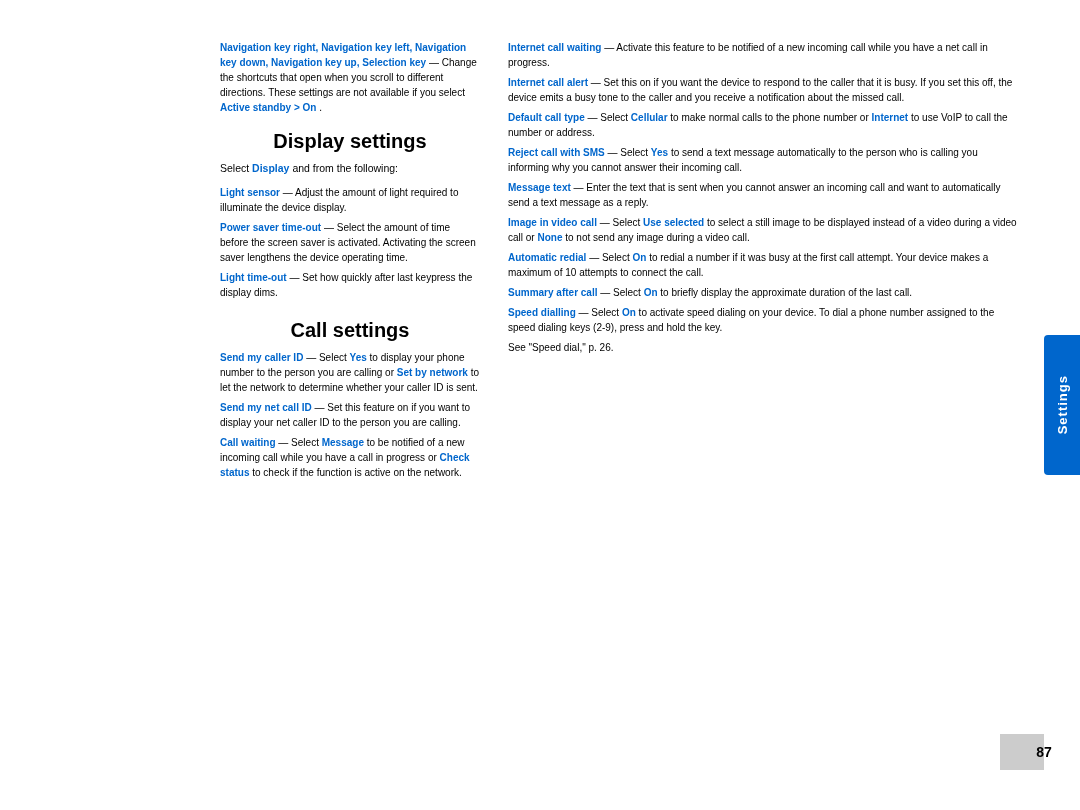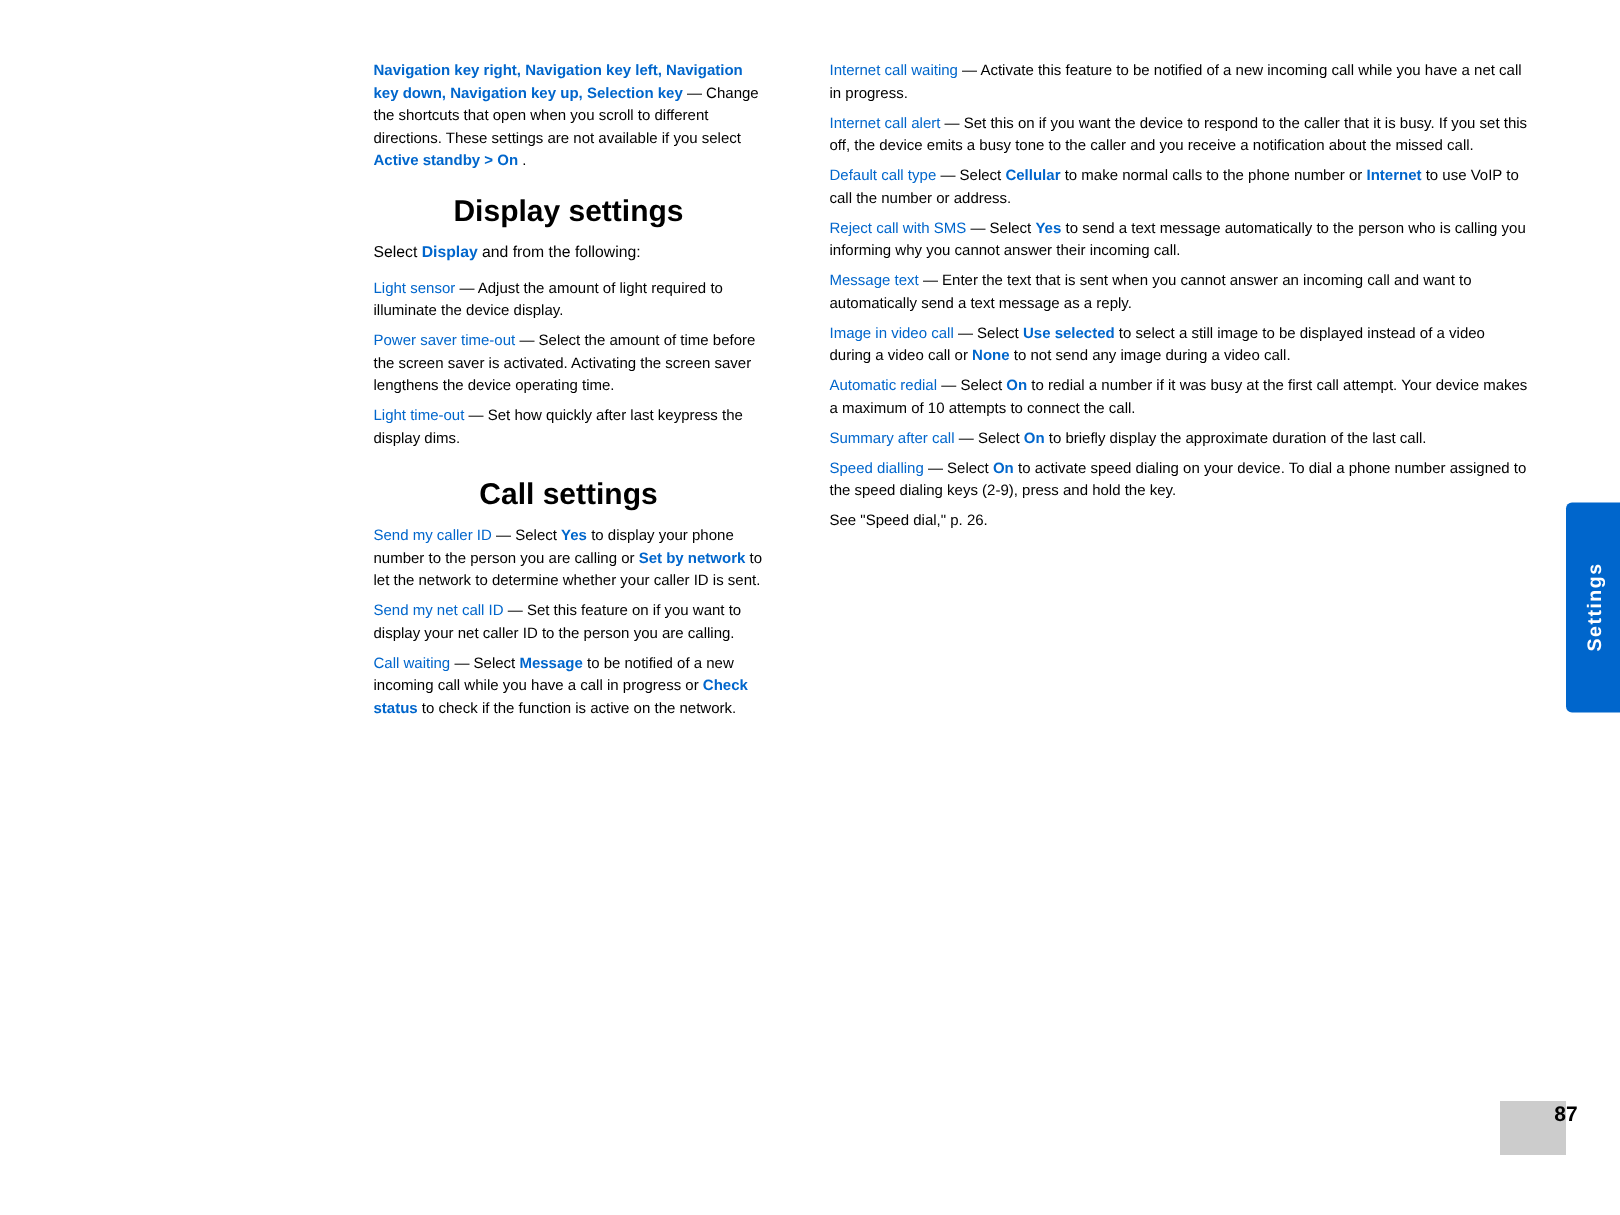--- a/index.html
+++ b/index.html
@@ -15,22 +15,21 @@
     .page-container {
       width: 1080px;
       height: 810px;
       position: relative;
       display: flex;
     }
     .main-content {
       flex: 1;
       padding: 40px 60px 40px 220px;
       display: flex;
-      gap: 44px;
-      margin-left: 29px;
+      gap: 28px;
     }
     .left-column {
       width: 260px;
       flex-shrink: 0;
     }
     .right-column {
       flex: 1;
     }
     .sidebar-tab {
       position: absolute;
@@ -54,20 +53,21 @@
       letter-spacing: 1px;
     }
     .page-number-box {
       position: absolute;
       right: 36px;
       bottom: 40px;
       width: 36px;
       height: 36px;
       background: #ccc;
       display: flex;
+      align-items: center;
       justify-content: center;
       font-size: 14px;
       font-weight: bold;
       color: #000;
       padding-left: 44px;
     }
     .top-nav-links {
       font-size: 10px;
       margin-bottom: 14px;
       line-height: 1.5;
@@ -96,21 +96,21 @@
       color: #0066cc;
       font-weight: bold;
     }
     .entry {
       font-size: 10px;
       line-height: 1.5;
       margin-bottom: 5px;
     }
     .entry .term {
       color: #0066cc;
-      font-weight: normal;
+      font-weight: bold;
       text-align: center;
     }
     .entry .link {
       color: #0066cc;
       font-weight: bold;
     }
     .entry-body {
       color: #000;
     }
     .section-gap {

